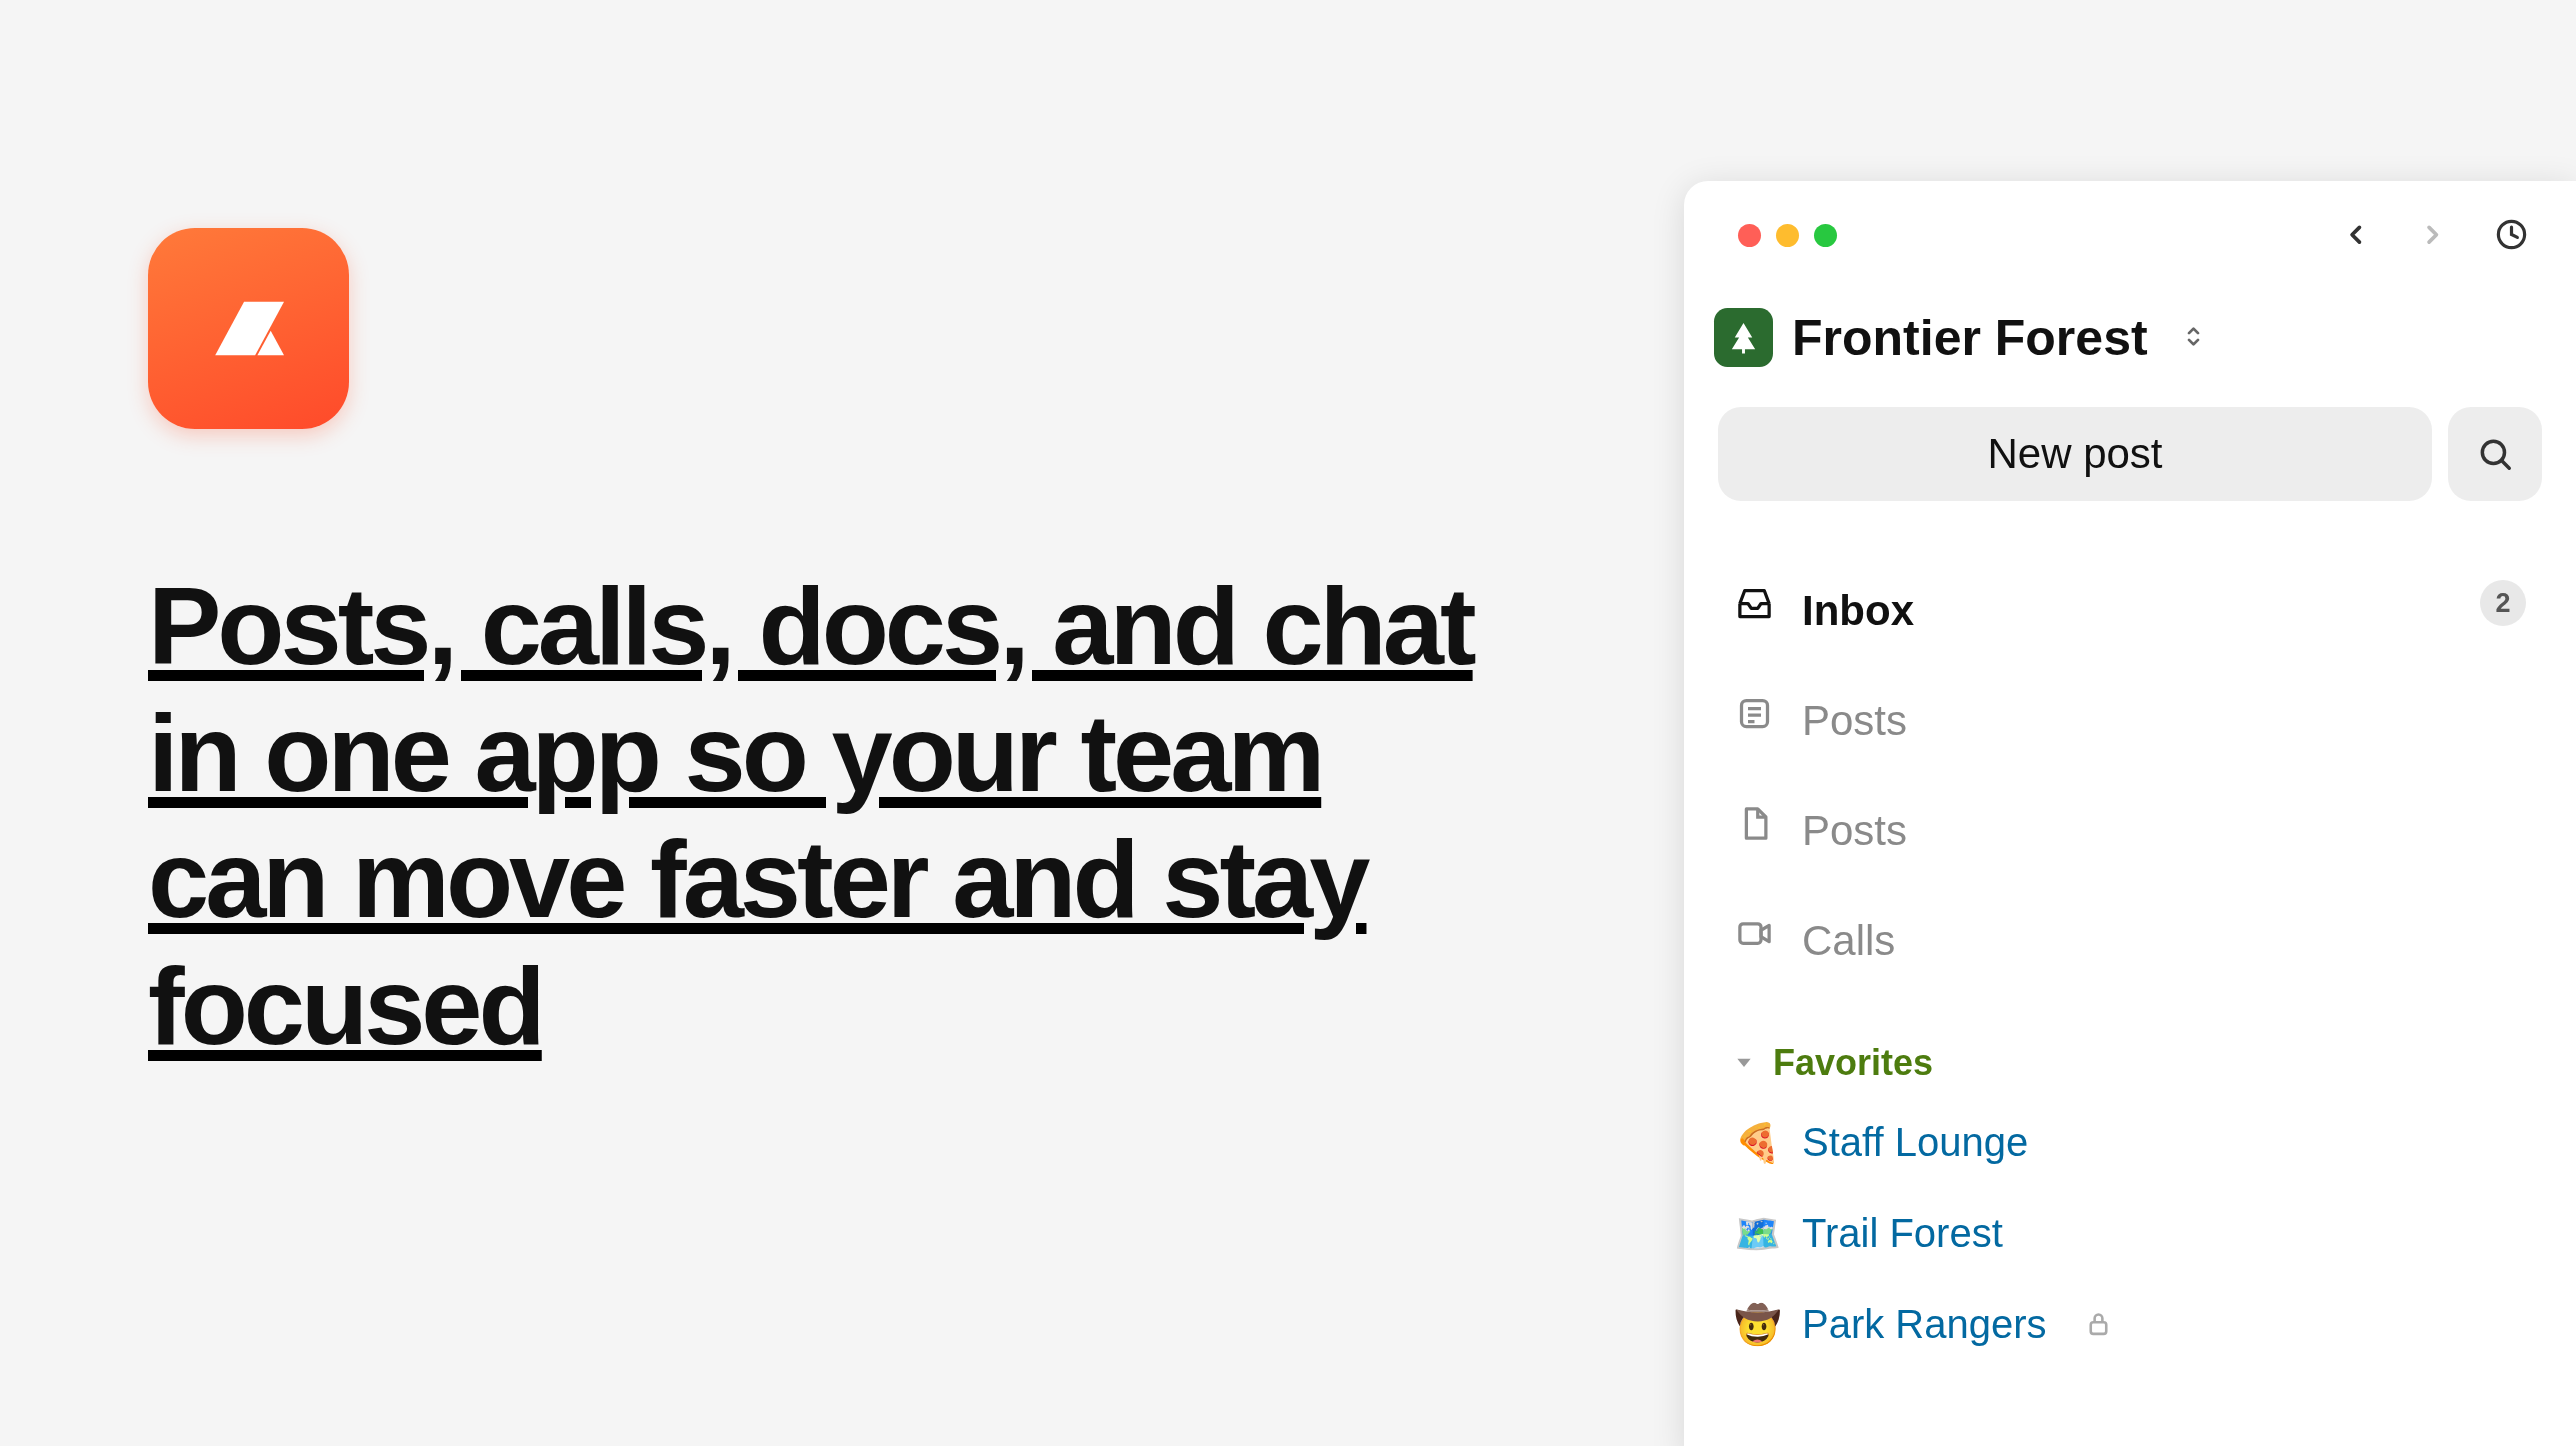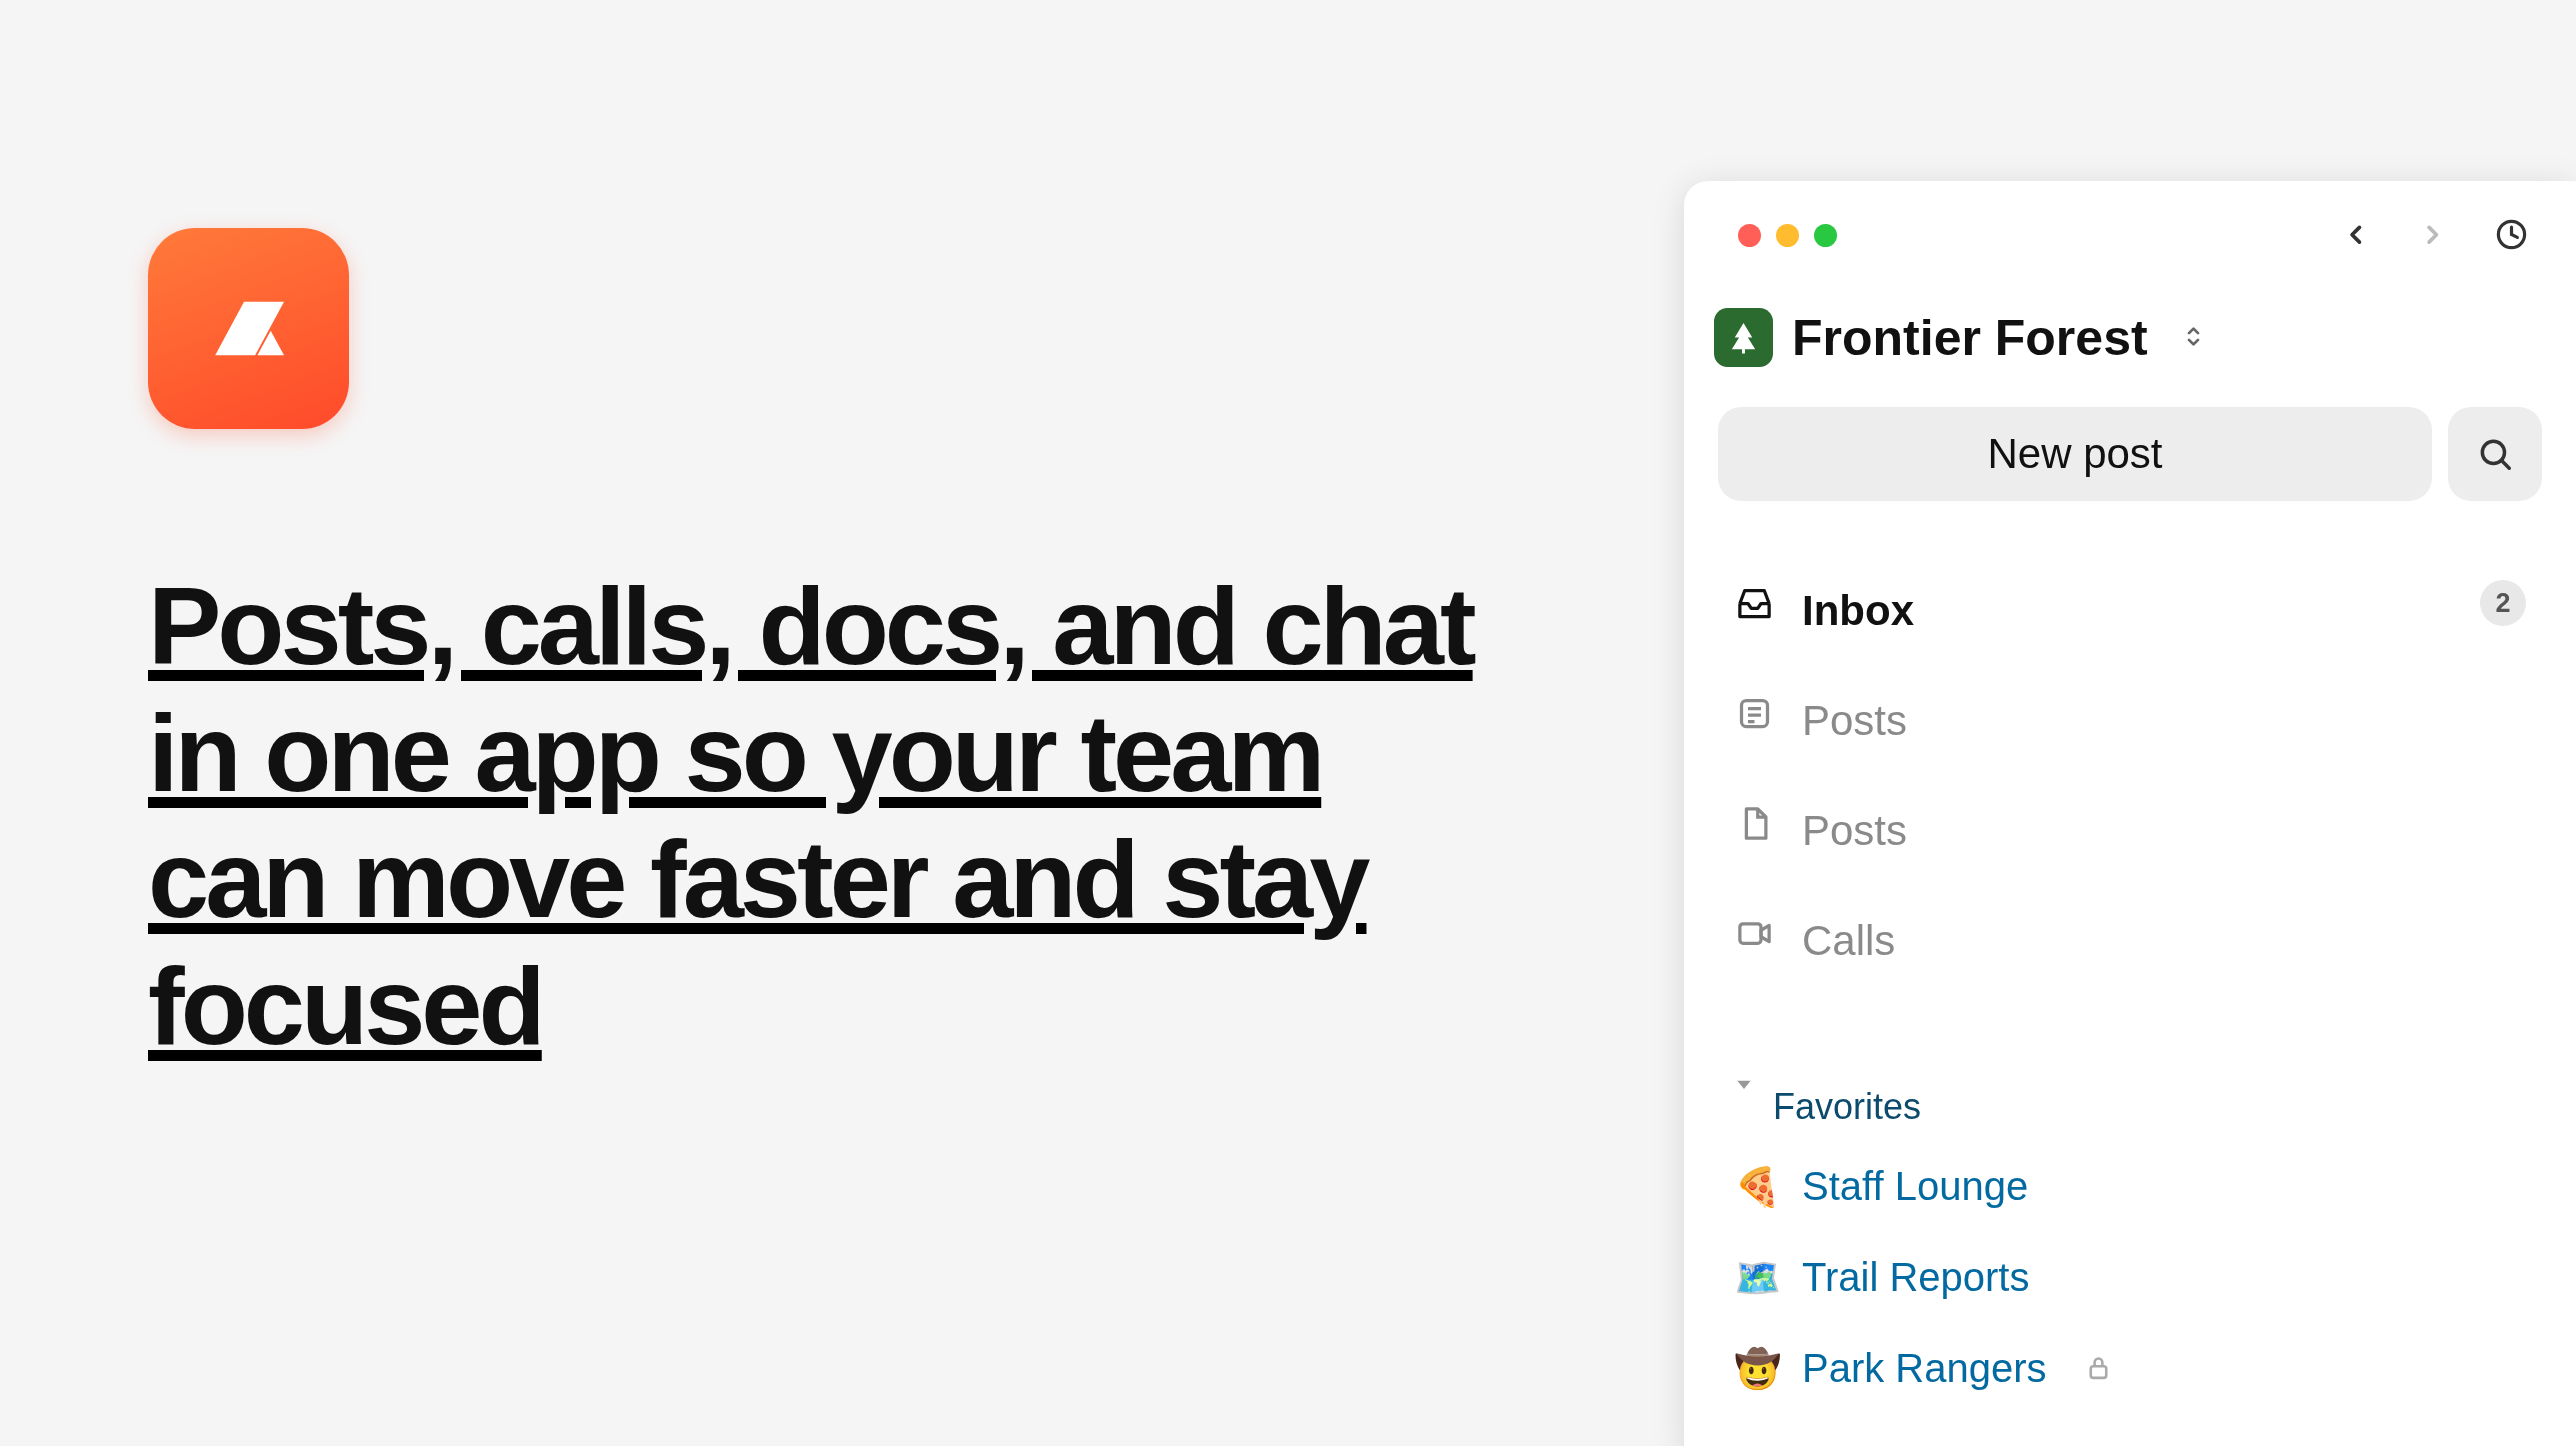--- a/index.html
+++ b/index.html
@@ -136,21 +136,21 @@
 }
 .section-header {
   display: flex;
   align-items: center;
   gap: 19px;
   padding: 0 50px;
   margin-top: 54px;
   margin-bottom: 13.4px;
 }
 .section-caret svg { width: 20px; height: 20px; fill: #999; }
-.section-title { font-size: 36px; font-weight: 400; color: #0c4a6e; margin-top: 44px; }
+.section-title { font-size: 36px; font-weight: 700; color: #4d7c0f; }
 .fav-list { padding: 0 34px; }
 .fav-item {
   display: flex;
   align-items: center;
   gap: 28px;
   padding: 23px 16px;
   border-radius: 16px;
   cursor: pointer;
 }
 .fav-emoji { font-size: 38px; width: 40px; text-align: center; }
@@ -274,21 +274,21 @@
       <div class="section-title">Favorites</div>
     </div>
 
     <div class="fav-list">
       <div class="fav-item">
         <div class="fav-emoji">🍕</div>
         <div class="fav-label">Staff Lounge</div>
       </div>
       <div class="fav-item">
         <div class="fav-emoji">🗺️</div>
-        <div class="fav-label">Trail Reports</div>
+        <div class="fav-label">Trail Forest</div>
       </div>
       <div class="fav-item">
         <div class="fav-emoji">🤠</div>
         <div class="fav-label">Park Rangers</div>
         <div class="lock-icon">
           <svg viewBox="0 0 24 24">
               <rect x="6" y="11" width="12" height="9" rx="2"></rect>
               <path d="M9 11 V8 a3 3 0 0 1 6 0 V11"></path>
             </svg>
         </div>

